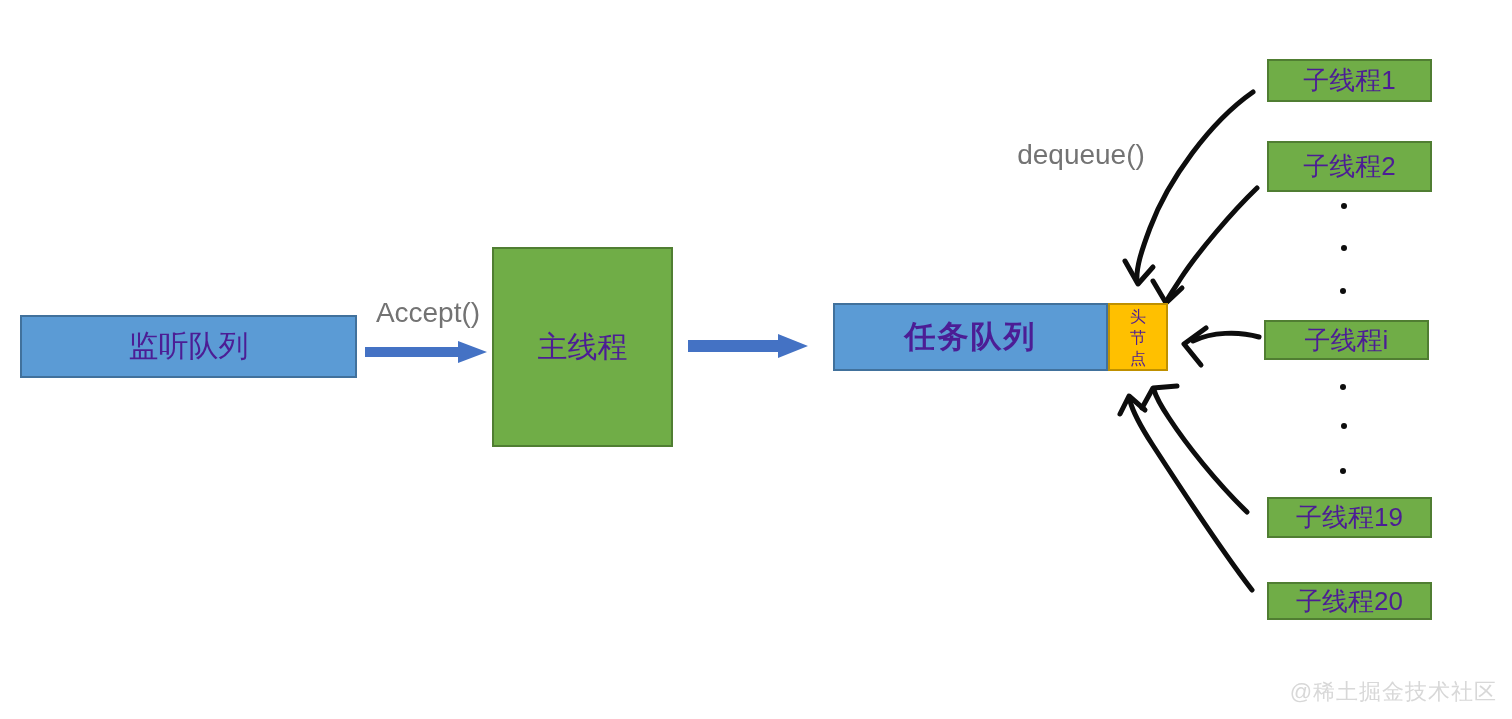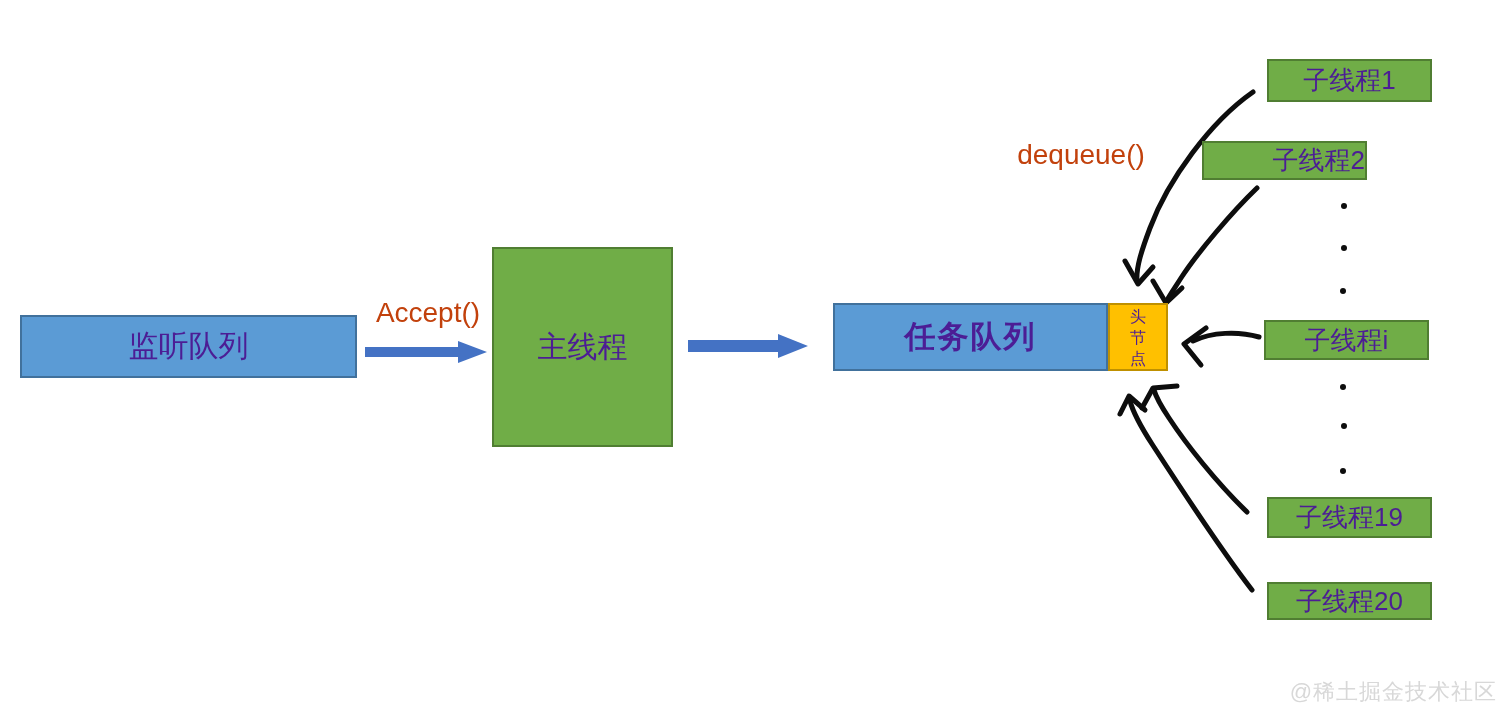--- a/index.html
+++ b/index.html
@@ -15,21 +15,21 @@
   .green{background:var(--box_green);border:2px solid var(--box_green_border);}
   .orange{background:var(--head_orange);border:2px solid var(--head_orange_border);justify-content:center;}
   .big-label{font-size:30px;}
   .queue-label{font-size:31px;letter-spacing:2px;font-weight:bold;}
   .thread-label{font-size:26px;}
   .vtext{
     display:inline-block;width:1.1em;font-size:16px;line-height:21px;
     text-align:center;word-break:break-all;
   }
   .fn-label{
-    position:absolute;color:#c2410c;font-size:28px;text-align:center;
+    position:absolute;color:#737373;font-size:28px;text-align:center;
     white-space:nowrap;
   }
   .watermark{
     position:absolute;right:15px;top:677px;color:var(--watermark_gray);
     font-size:22px;letter-spacing:1px;
   }
   svg.overlay{position:absolute;left:0;top:0;width:1512px;height:719px;pointer-events:none;}
   .hand{fill:none;stroke:var(--ink);stroke-width:5;stroke-linecap:round;stroke-linejoin:round;}
   .blockarrow{fill:var(--arrow_blue);stroke:none;}
   .dot{fill:var(--ink);}
@@ -103,21 +103,21 @@
 
   <div class="box orange" style="left:1108px;top:303px;width:60px;height:68px;">
     <span class="vtext">头节点</span>
   </div>
 
   <div class="fn-label" style="left:1006px;top:139px;width:150px;">dequeue()</div>
 
   <div class="box green" style="left:1267px;top:59px;width:165px;height:43px;">
     <span class="thread-label">子线程1</span>
   </div>
-  <div class="box green" style="left:1202px;top:141px;width:165px;height:39px;justify-content:flex-end;">
+  <div class="box green" style="left:1267px;top:141px;width:165px;height:51px;">
     <span class="thread-label">子线程2</span>
   </div>
   <div class="box green" style="left:1264px;top:320px;width:165px;height:40px;">
     <span class="thread-label">子线程i</span>
   </div>
   <div class="box green" style="left:1267px;top:497px;width:165px;height:41px;">
     <span class="thread-label">子线程19</span>
   </div>
   <div class="box green" style="left:1267px;top:582px;width:165px;height:38px;">
     <span class="thread-label">子线程20</span>

